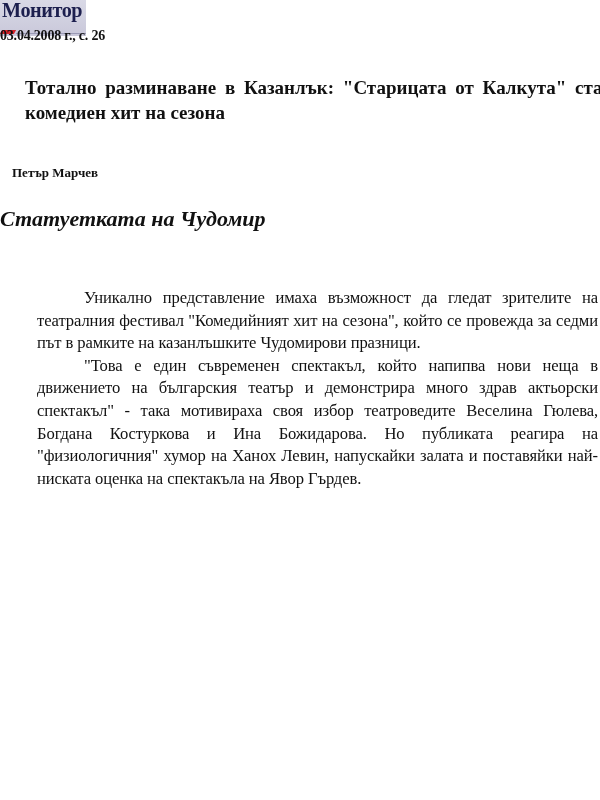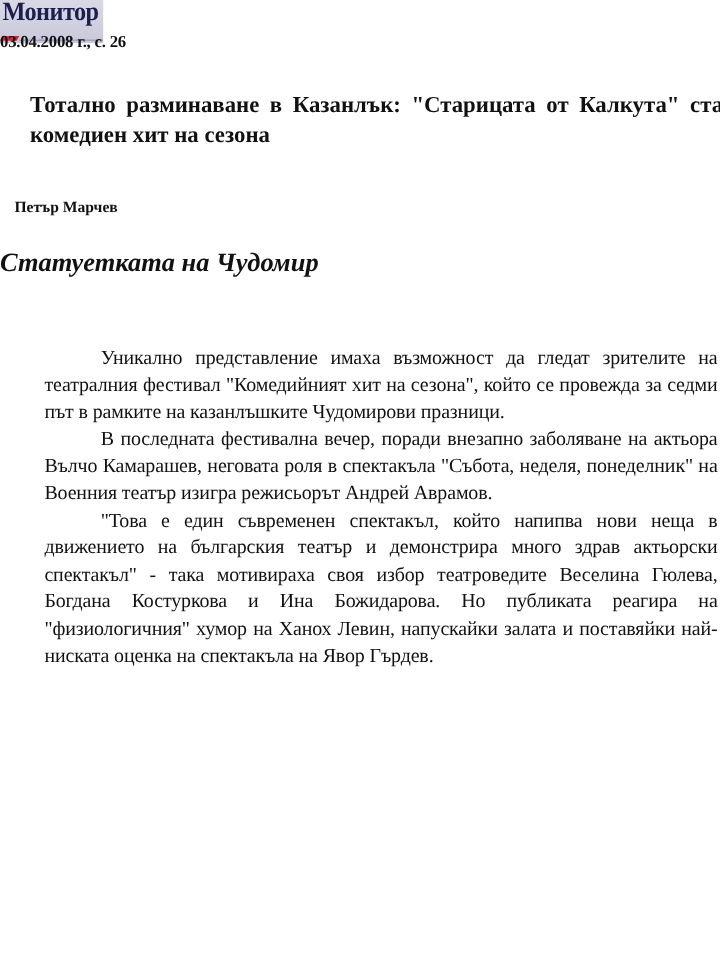--- a/index.html
+++ b/index.html
@@ -123,15 +123,14 @@
 <div class="dateline">03.04.2008 г., с. 26</div>
 
 <h1 class="headline">Тотално разминаване в Казанлък: "Старицата от Калкута" стана комедиен хит на сезона</h1>
 
 <h2 class="author">Петър Марчев</h2>
 
 <h3 class="subtitle">Статуетката на Чудомир</h3>
 
 <div class="article-body">
   <p>Уникално представление имаха възможност да гледат зрителите на театралния фестивал "Комедийният хит на сезона", който се провежда за седми път в рамките на казанлъшките Чудомирови празници.</p>
-  <p>В последната фестивална вечер, поради внезапно заболяване на актьора Вълчо Камарашев, неговата роля в спектакъла "Събота, неделя, понеделник" на Военния театър изигра режисьорът Андрей Аврамов.</p>
   <p>"Това е един съвременен спектакъл, който напипва нови неща в движението на българския театър и демонстрира много здрав актьорски спектакъл" - така мотивираха своя избор театроведите Веселина Гюлева, Богдана Костуркова и Ина Божидарова. Но публиката реагира на "физиологичния" хумор на Ханох Левин, напускайки залата и поставяйки най-ниската оценка на спектакъла на Явор Гърдев.</p>
 </div>
 
 </body></html>

